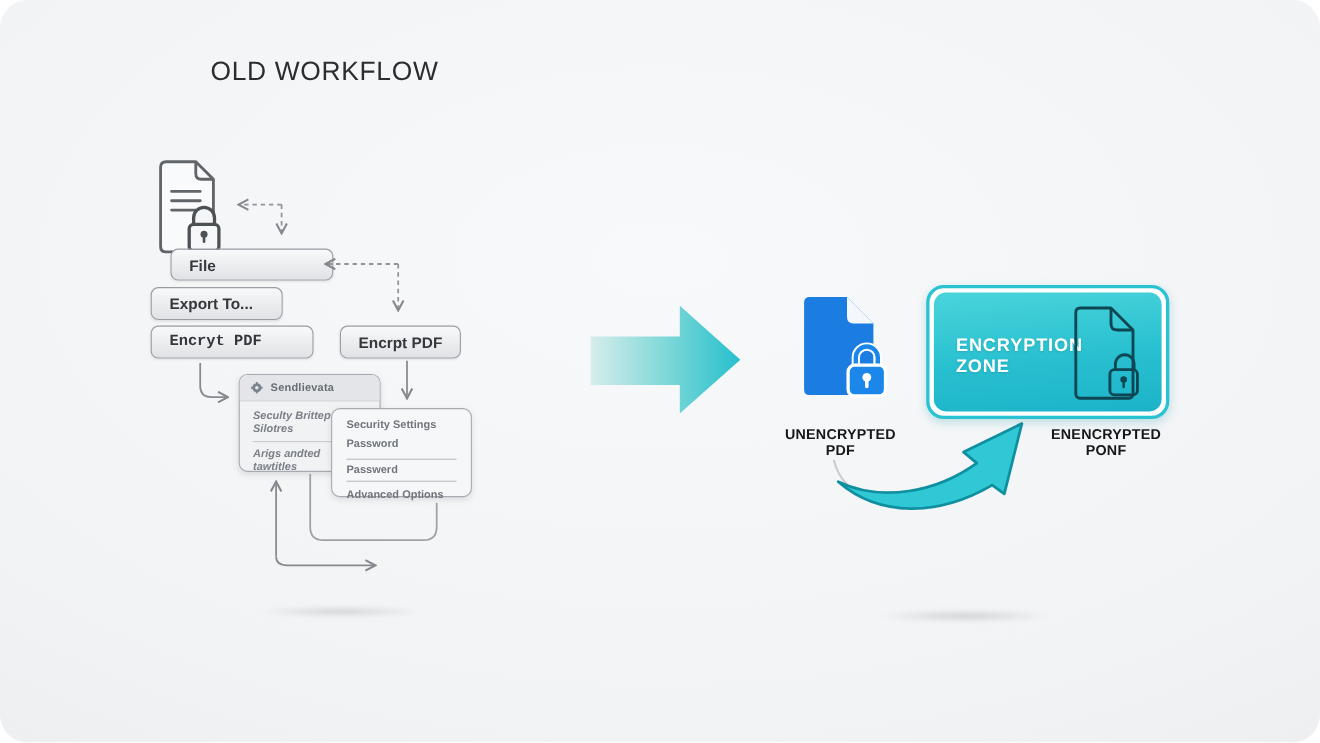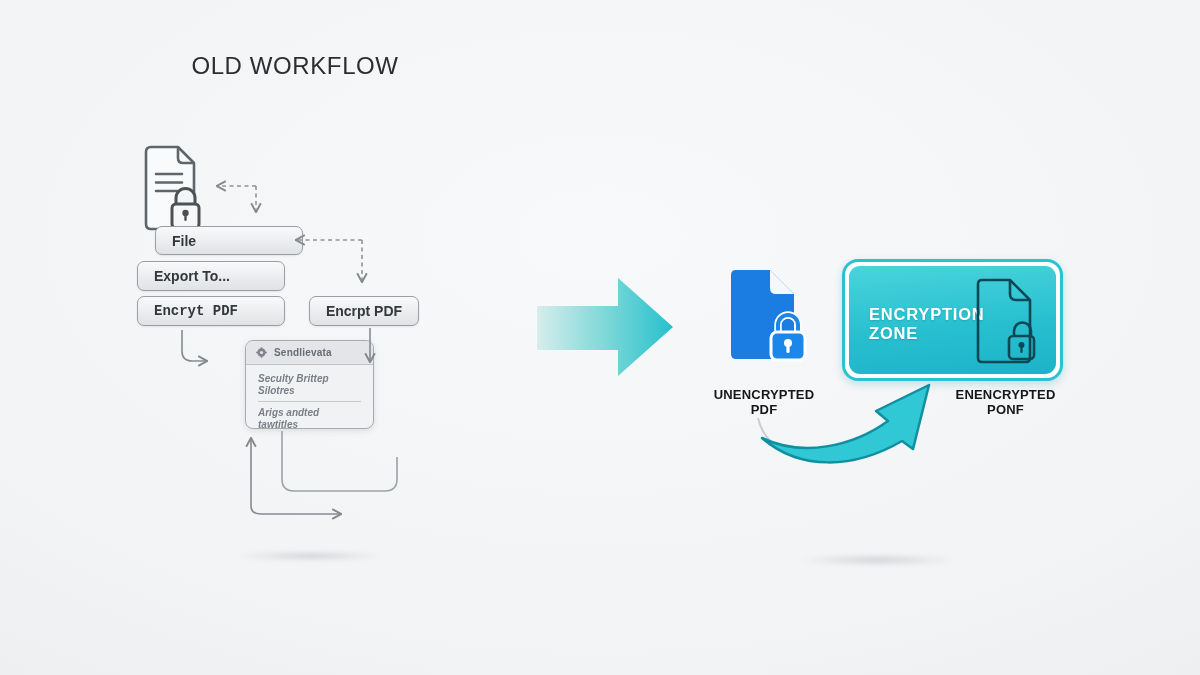--- a/index.html
+++ b/index.html
@@ -1,40 +1,40 @@
 <!DOCTYPE html>
 <html><head>
 <meta charset="utf-8">
 <style>
   html,body{margin:0;padding:0;}
   .canvas{
     position:relative;width:1200px;height:675px;overflow:hidden;
     font-family:"Liberation Sans",sans-serif;
     background:radial-gradient(120% 120% at 50% 35%, #f8f9fa 0%, #f2f3f5 52%, #e5e7e9 100%);
+    border-radius:25px;
   }
   .abs{position:absolute;}
   .title{
     width:320px;text-align:center;font-size:24px;font-weight:500;
     color:#2b2e31;letter-spacing:.6px;
   }
   
   .btn{
     position:absolute;box-sizing:border-box;z-index:4;
     background:linear-gradient(180deg,#f8f9fa,#e0e2e5);
     border:1px solid #989ea4;border-radius:7px;
     color:#34383d;font-size:14px;font-weight:600;
     display:flex;align-items:center;padding:0 16px;
     box-shadow:0 1px 2px rgba(0,0,0,.08);
   }
   .btn.center{justify-content:center;padding:0;}
   
   .dialog{
     position:absolute;box-sizing:border-box;border:1px solid #a6abb1;border-radius:8px;
     box-shadow:0 2px 6px rgba(0,0,0,.10);
-    margin-left:28px;
   }
   .dlg-back{left:217px;top:340px;width:129px;height:89px;background:#f1f2f4;z-index:3;}
   .dlg-back .hdr{
     height:23px;background:#e3e5e8;border-bottom:1px solid #bfc3c8;
     border-radius:7px 7px 0 0;display:flex;align-items:center;gap:7px;padding:0 10px;
     font-size:10px;font-weight:700;color:#686d74;letter-spacing:.2px;
   }
   .dlg-back .bdy{padding:8px 12px 0;font-size:10px;line-height:11px;font-weight:600;color:#7a7f86;font-style:italic;}
   .dlg-back .bdy .r{margin-bottom:1px;}
   .dlg-back .div{border-top:1px solid #c6cacf;margin:5px 0 5px;}
@@ -81,21 +81,21 @@
     <path d="M13,3 H40 L56,19 V80 Q56,85 51,85 H13 Q8,85 8,80 V8 Q8,3 13,3 Z" fill="#f9fafb" stroke="#60656a" stroke-width="2.6" stroke-linejoin="round"></path>
     <path d="M40,3 V14 Q40,19 45,19 H56" fill="none" stroke="#60656a" stroke-width="2.6" stroke-linejoin="round"></path>
     <path d="M18,30 H44 M18,38.5 H44 M18,47 H40" stroke="#60656a" stroke-width="2.6" stroke-linecap="round"></path>
     <path d="M38,60 V54 A9.5,9.5 0 0 1 57,54 V60" fill="#f4f5f6" stroke="#4c5156" stroke-width="3"></path>
     <rect x="34" y="60" width="27" height="24" rx="4" fill="#f6f7f8" stroke="#4c5156" stroke-width="3"></rect>
     <circle cx="47.5" cy="69" r="3.2" fill="#4c5156"></circle>
     <rect x="46.3" y="70" width="2.4" height="7" rx="1.2" fill="#4c5156"></rect>
   </svg>
 
   <div class="btn" style="left:155px;top:226px;width:148px;height:29px;">File</div>
-  <div class="btn" style="left:137px;top:261px;width:148px;height:30px;">Export To...</div>
+  <div class="btn" style="left:137px;top:261px;width:120px;height:30px;">Export To...</div>
   <div class="btn" style="left:137px;top:296px;width:148px;height:30px;font-family:Liberation Mono, monospace;">Encryt PDF</div>
   <div class="btn center" style="left:309px;top:296px;width:110px;height:30px;">Encrpt PDF</div>
 
   <div class="dialog dlg-back">
     <div class="hdr">
       <svg width="11" height="11" viewBox="0 0 11 11">
         <circle cx="5.5" cy="5.5" r="4.2" fill="#7e848b"></circle>
         <circle cx="5.5" cy="5.5" r="1.6" fill="#e3e5e8"></circle>
         <path d="M5.5,0.2 V2 M5.5,9 V10.8 M0.2,5.5 H2 M9,5.5 H10.8" stroke="#7e848b" stroke-width="1.6"></path>
       </svg>
@@ -103,20 +103,26 @@
     </div>
     <div class="bdy">
       <div class="r">Seculty Brittep</div>
       <div class="r">Silotres</div>
       <div class="div"></div>
       <div class="r">Arigs andted</div>
       <div class="r">tawtitles</div>
     </div>
   </div>
 
+  <div class="dialog dlg-front">
+    <div class="fd-r1">Security Settings</div>
+    <div class="fd-r2">Password</div>
+    <div class="fd-r3">Passwerd</div>
+    <div class="fd-r4">Advanced Options</div>
+  </div>
 
   <svg class="abs" style="left:0;top:0;z-index:5;pointer-events:none;" width="1200" height="675" viewBox="0 0 1200 675">
     <defs>
       <marker id="ah" viewBox="0 0 10 10" refX="8" refY="5" markerWidth="7.5" markerHeight="7.5" orient="auto-start-reverse">
         <path d="M1.5,1 L9,5 L1.5,9" fill="none" stroke="#84898e" stroke-width="1.6"></path>
       </marker>
     </defs>
     <g fill="none" stroke="#8f9499" stroke-width="1.6" stroke-dasharray="4 3.5">
       <path d="M256,186 H218" marker-end="url(#ah)"></path>
       <path d="M256,186 V211" marker-end="url(#ah)"></path>

